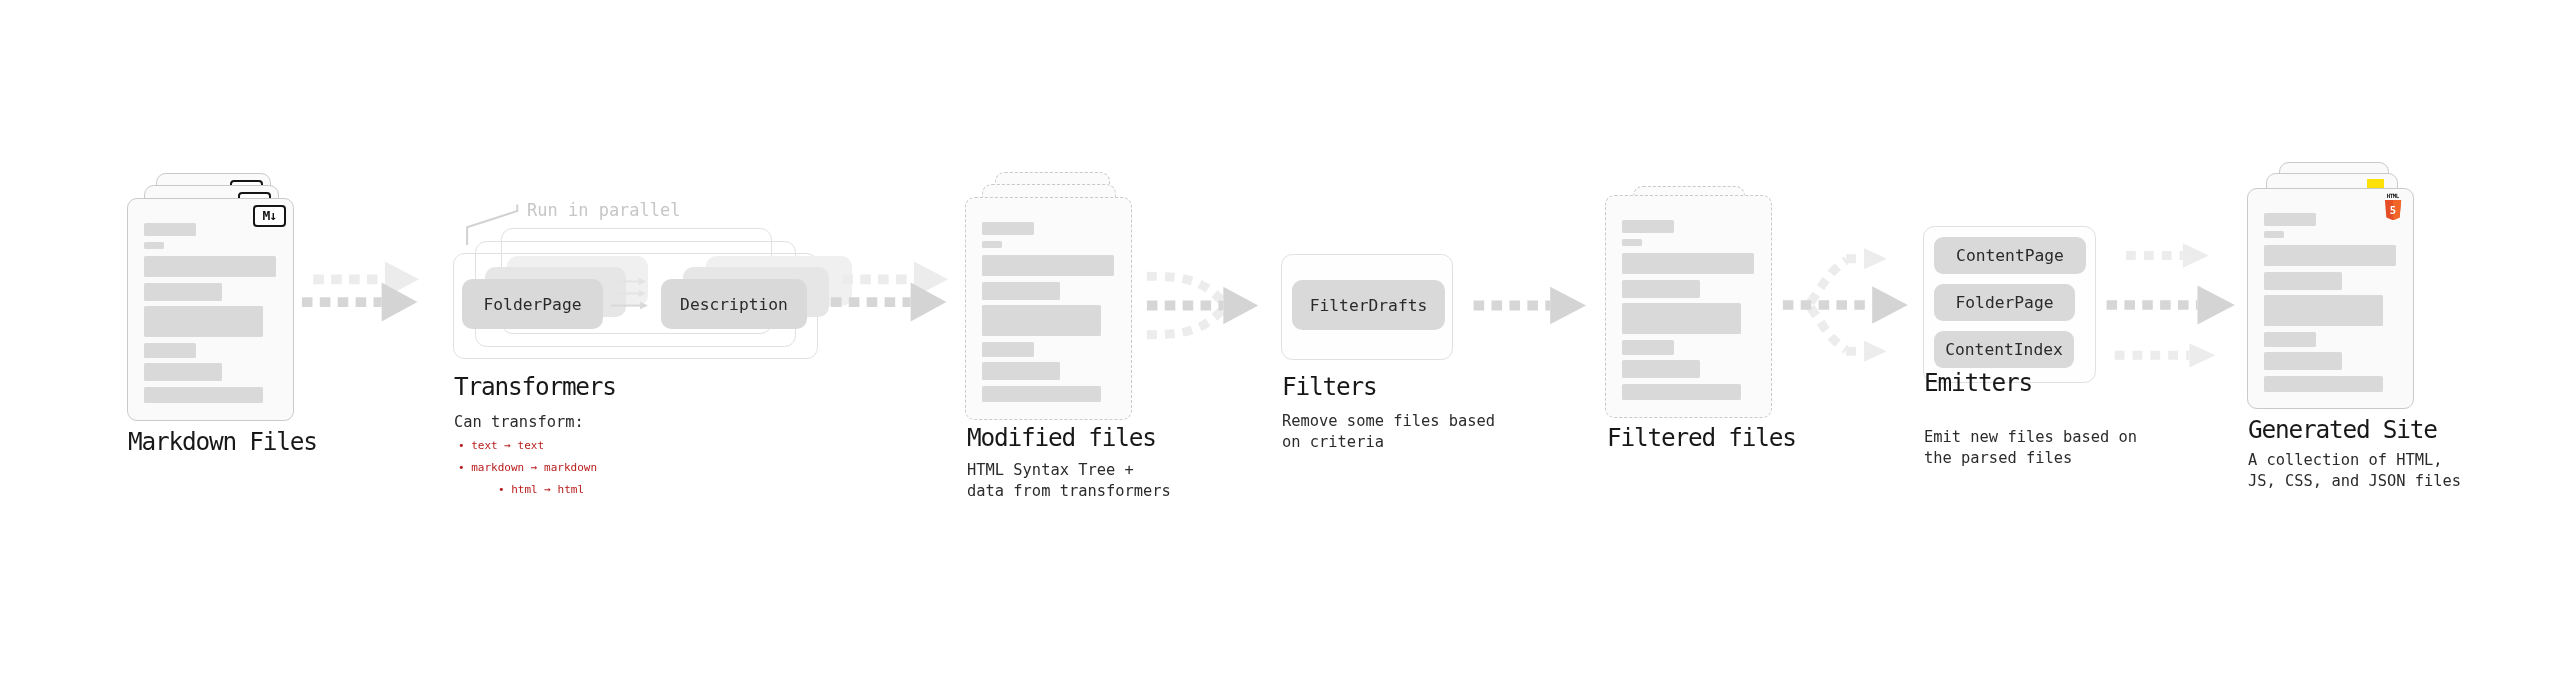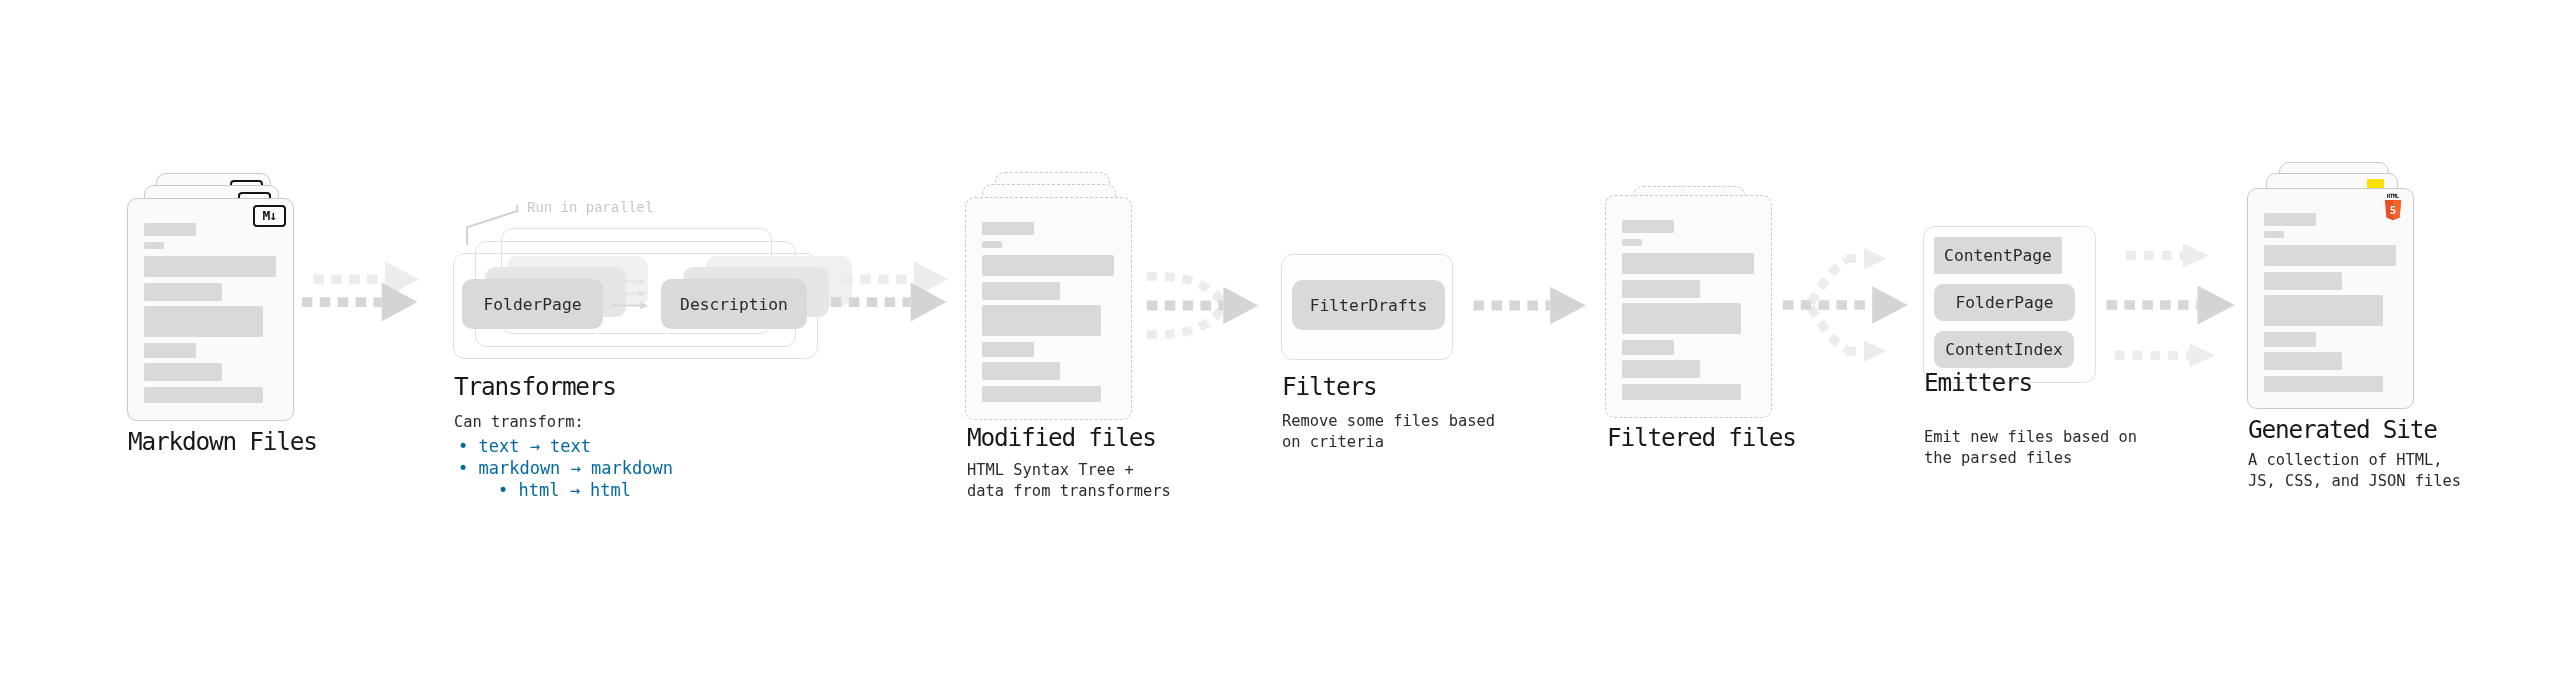--- a/index.html
+++ b/index.html
@@ -34,22 +34,22 @@
   
   .frame{position:absolute;border:1.6px solid #e0e0e0;border-radius:11.4px;box-sizing:border-box;background:transparent;}
   .frame.solidbg{background:#fefefe;}
   .chip{position:absolute;background:#d9d9d9;border-radius:10.6px;box-sizing:border-box;
     display:flex;align-items:center;justify-content:center;font-size:16.3px;color:#2a2a2a;}
   .chip.l1{background:#e6e6e6;}
   .chip.l2{background:#f0f0f0;}
   
   .h{position:absolute;font-size:24.4px;letter-spacing:-1.2px;color:#181818;white-space:nowrap;}
   .sub{position:absolute;font-size:15.4px;line-height:21px;color:#2b2b2b;white-space:pre-line;}
-  .note{position:absolute;font-size:14px;color:#c6c6c6;white-space:nowrap;font-family:Liberation Mono, monospace;}
-  .bullets{position:absolute;font-size:17px;line-height:22px;color:#0369a1;white-space:pre-line;}
+  .note{position:absolute;font-size:17px;color:#c6c6c6;white-space:nowrap;}
+  .bullets{position:absolute;font-size:11px;line-height:22px;color:#b91c1c;white-space:pre-line;}
 </style>
 </head>
 <body>
 
 <div class="canvas">
 
   <div class="doc" style="left:156px;top:173px;width:115px;height:219px;">
     <div class="md-icon">M↓</div>
   </div>
   <div class="doc" style="left:144px;top:185px;width:135px;height:221px;">
@@ -172,21 +172,21 @@
     <line x1="80" y1="28" x2="102" y2="28" stroke="#ececec" stroke-width="11" stroke-dasharray="12 10"></line>
     <polygon points="102,15 130,28 102,41" fill="#ececec"></polygon>
     <path d="M 36,88 C 52,110 58,126 80,140" fill="none" stroke="#ececec" stroke-width="11" stroke-dasharray="12 10"></path>
     <line x1="80" y1="142" x2="102" y2="142" stroke="#ececec" stroke-width="11" stroke-dasharray="12 10"></line>
     <polygon points="102,129 130,142 102,155" fill="#ececec"></polygon>
     <line x1="2" y1="85" x2="112" y2="85" stroke="#d6d6d6" stroke-width="12" stroke-dasharray="13 9"></line>
     <polygon points="112,62 156,85 112,108" fill="#d4d4d4"></polygon>
   </svg>
 
   <div class="frame solidbg" style="left:1923px;top:226px;width:173px;height:157px;"></div>
-  <div class="chip" style="left:1934px;top:237px;width:128px;height:37px;border-radius:1px;">ContentPage</div>
+  <div class="chip" style="left:1934px;top:237px;width:152px;height:37px;border-radius:9px;">ContentPage</div>
   <div class="chip" style="left:1934px;top:284px;width:141px;height:37px;border-radius:9px;">FolderPage</div>
   <div class="chip" style="left:1934px;top:331px;width:140px;height:37px;border-radius:9px;">ContentIndex</div>
   <div class="h" style="left:1924px;top:368px;">Emitters</div>
   <div class="sub" style="left:1924px;top:427px;">Emit new files based on
 the parsed files</div>
 
   <svg class="abs" style="left:2103px;top:236px;" width="137" height="138" viewBox="0 0 168 170">
     <line x1="28" y1="24" x2="98" y2="24" stroke="#ececec" stroke-width="11" stroke-dasharray="12 10"></line>
     <polygon points="98,9 130,24 98,39" fill="#ececec"></polygon>
     <line x1="4" y1="85" x2="116" y2="85" stroke="#d6d6d6" stroke-width="12" stroke-dasharray="13 9"></line>

